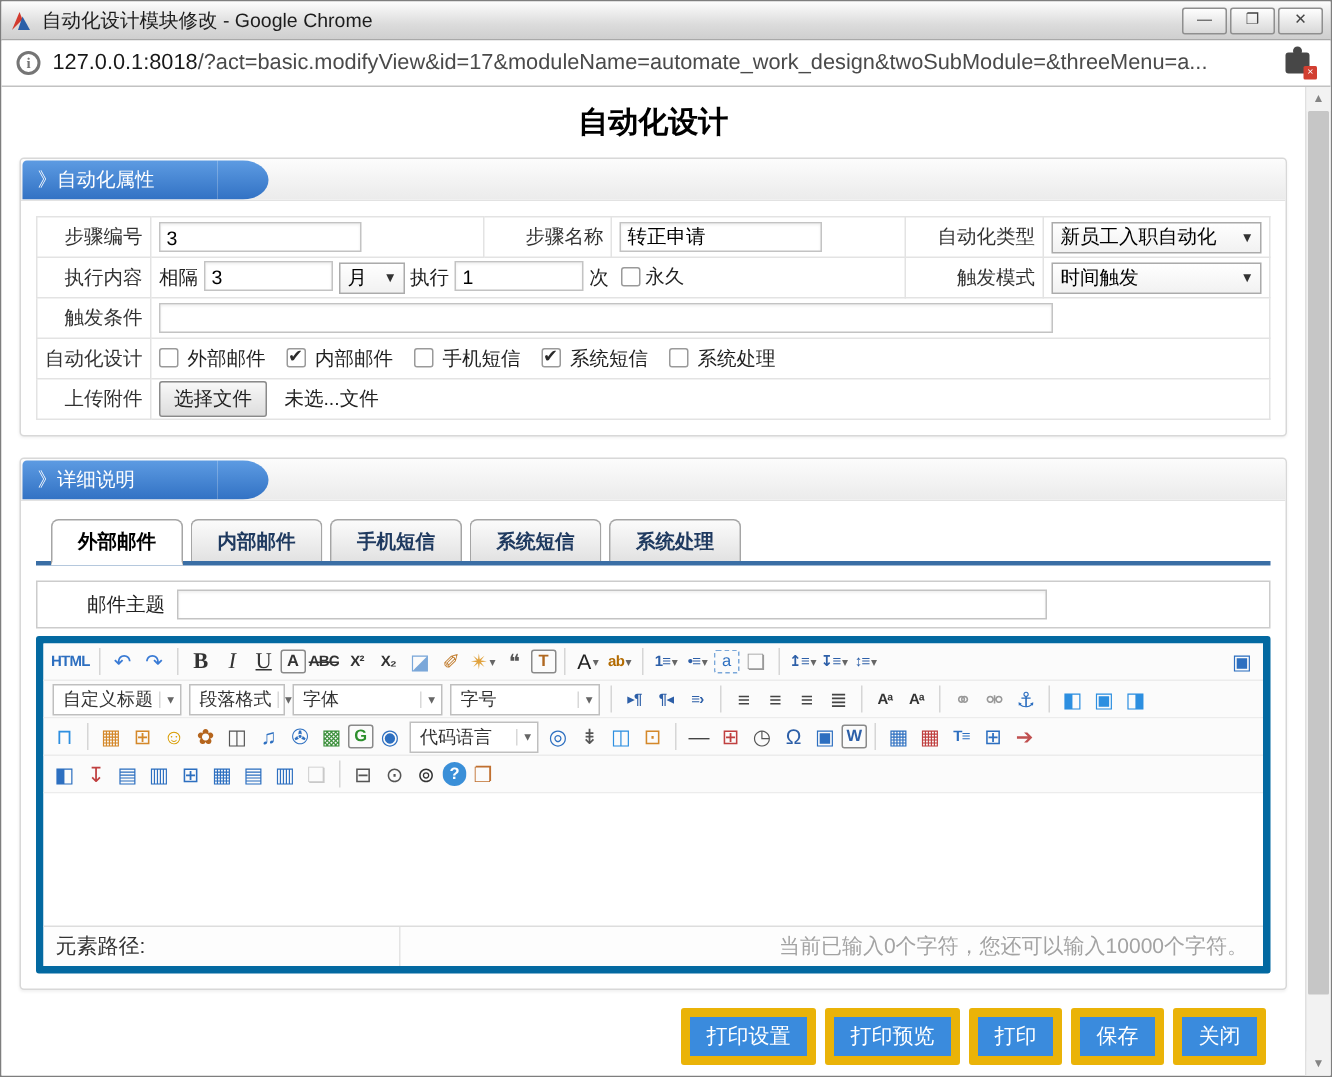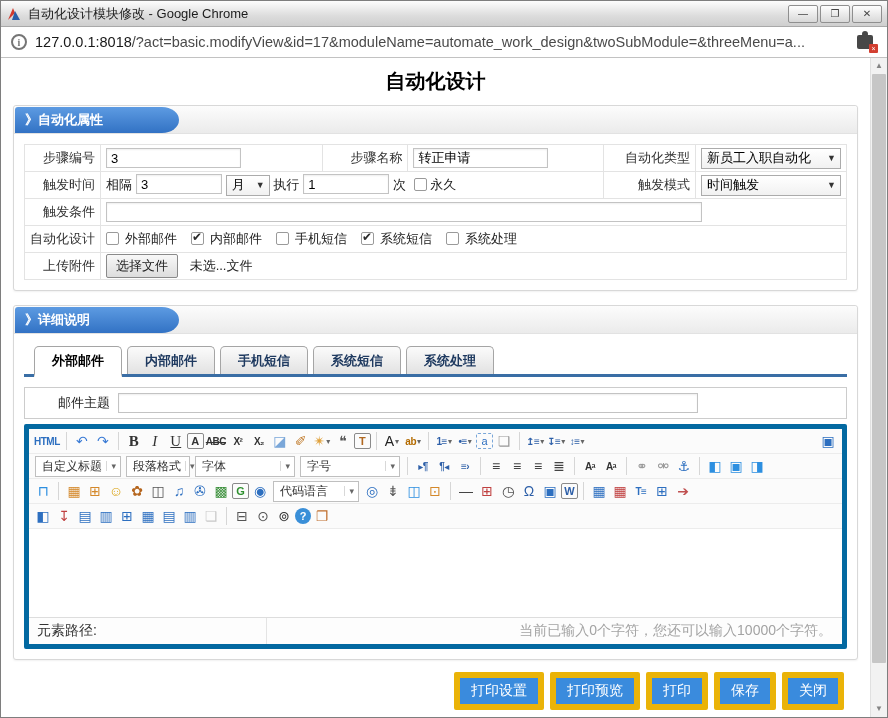--- a/index.html
+++ b/index.html
@@ -33,21 +33,21 @@
   .scrollbar { position:absolute; right:0; top:0; bottom:0; width:17px; background:#f2f2f2; border-left:1px solid #e0e0e0; }
   .sb-btn { height:16px; color:#848484; font-size:8px; text-align:center; line-height:16px; cursor:pointer; background:#f2f2f2; }
   .sb-btn.down { position:absolute; bottom:0; left:0; right:0; }
   .sb-thumb { position:absolute; top:16px; left:1px; right:1px; height:calc(100% - 70px); background:#c6c6c6; border-radius:1px; cursor:pointer; }
 
   .content { position:absolute; left:0; top:0; right:17px; bottom:0; padding:4px 12px 0 12px; }
   .page-title { text-align:center; font-size:20px; font-weight:bold; color:#000; margin:6px 0 10px; }
 
   
   .panel { border:1px solid #d8d8d8; border-radius:3px; box-shadow:0 1px 2px rgba(0,0,0,.06); margin-bottom:14px; background:#fff; }
-  .panel-head { height:28px; background:linear-gradient(#fcfcfc,#ebebeb); border-bottom:1px solid #e2e2e2; border-radius:3px 3px 0 0; position:relative; overflow:hidden;font-weight:bold; }
+  .panel-head { height:28px; background:linear-gradient(#fcfcfc,#ebebeb); border-bottom:1px solid #e2e2e2; border-radius:3px 3px 0 0; position:relative; overflow:hidden; }
   .blue-tab { position:absolute; left:1px; top:1px; height:26px; width:130px; background:linear-gradient(#5d9be2,#3272c4); color:#fff; font-size:13px; line-height:26px; padding-left:10px; border-radius:3px 0 0 0; }
   .blue-tab::after { content:""; position:absolute; right:-34px; top:0; width:34px; height:26px; background:linear-gradient(#5d9be2,#3272c4); border-radius:0 100% 100% 0; }
   .panel-body { padding:10px 10px 10px 10px; }
 
   
   table.form { width:100%; border-collapse:collapse; font-size:13px; }
   table.form td { border:1px solid #e3e3e3; height:27px; padding:1px 5px; white-space:nowrap; }
   td.lbl { text-align:right; color:#333; padding-right:7px; }
   .red { color:#cc1111; }
   .inp { height:20px; border:1px solid #c3c3c3; font-size:13px; padding:0 4px; box-shadow:inset 0 1px 2px rgba(0,0,0,.07); font-family:inherit; }
@@ -158,21 +158,21 @@
               <td><input class="inp w135" value="转正申请" style=""></td>
               <td class="lbl">自动化类型</td>
               <td>
                 <span class="fsel w140">
                   <span>新员工入职自动化</span>
                   <span class="farr">▼</span>
                 </span>
               </td>
             </tr>
             <tr>
-              <td class="lbl">触发时间</td>
+              <td class="lbl">执行内容</td>
               <td colspan="3">
                 <span class="gap-lbl">相隔</span><input class="inp w86" value="3" style="">
                 <span class="fsel w44">
                   <span>月</span>
                   <span class="farr">▼</span>
                 </span>
                 <span class="gap-lbl">执行</span><input class="inp w86" value="1" style="">
                 <span class="gap-lbl">次</span>
                 <span class="cb"></span>
                 <span class="cb-lbl">永久</span>

